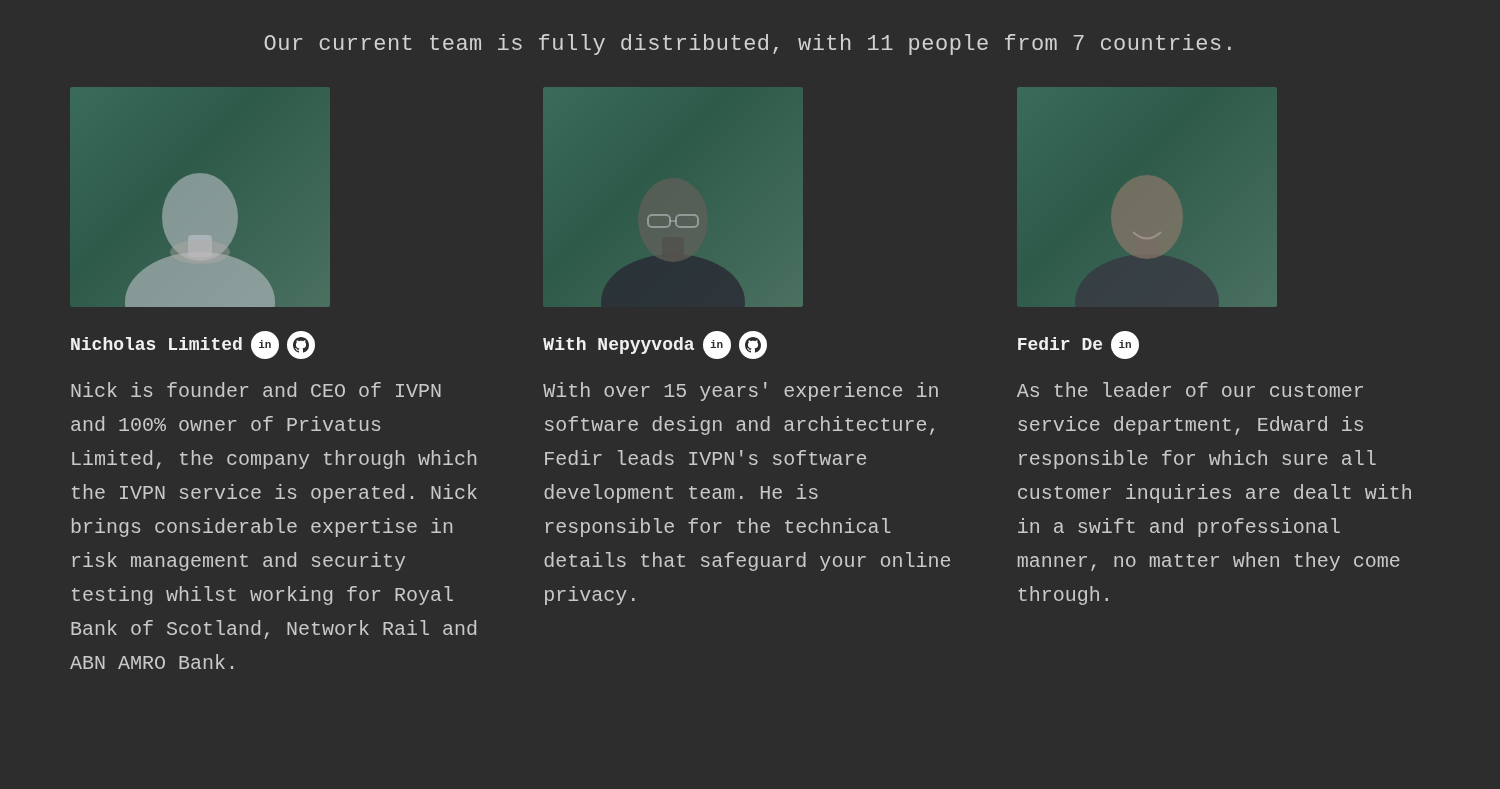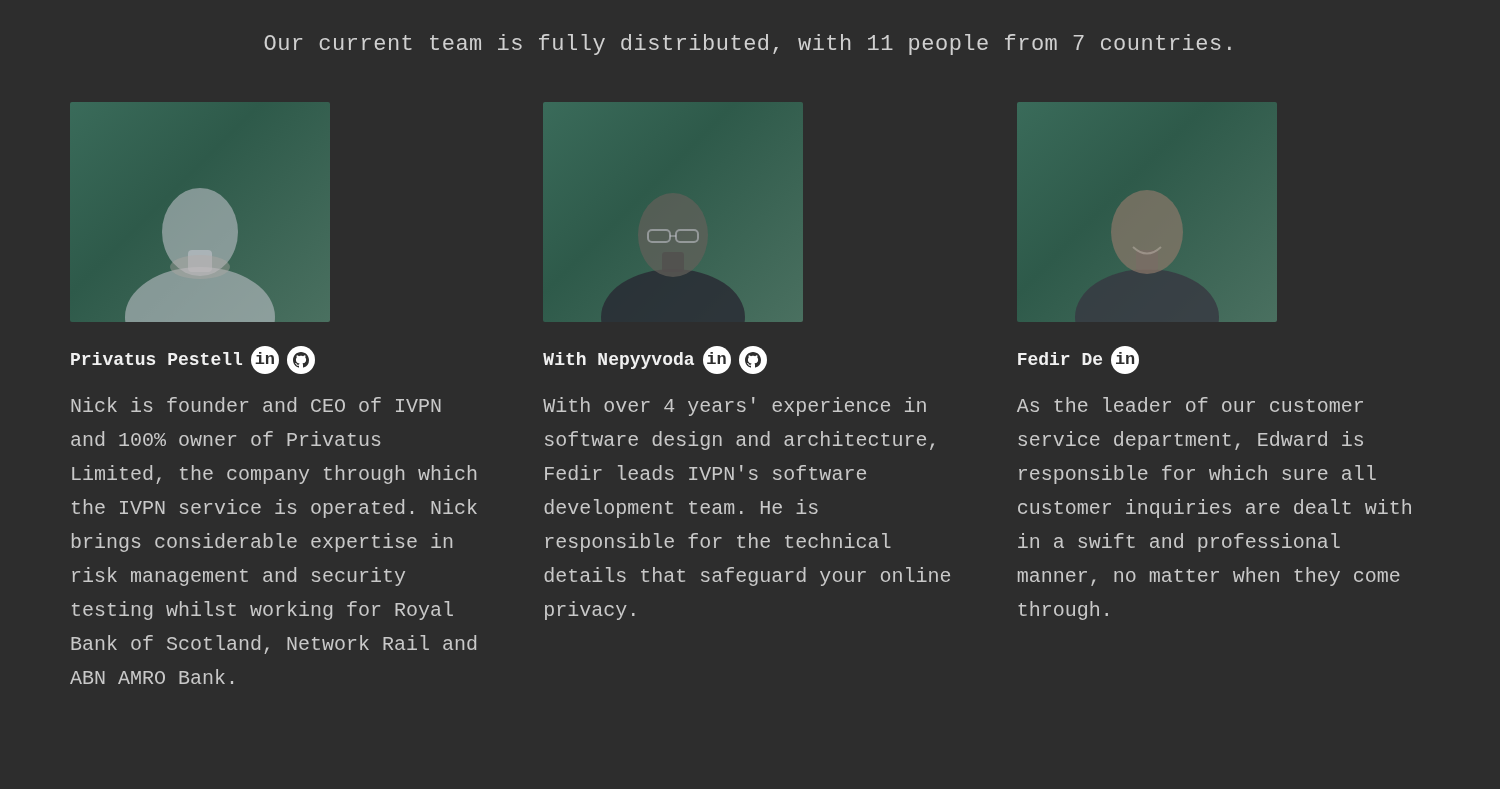--- a/index.html
+++ b/index.html
@@ -15,21 +15,21 @@
     .page-wrapper {
       max-width: 1500px;
       padding: 30px 60px 60px 60px;
     }
 
     .tagline {
       text-align: center;
       font-size: 22px;
       font-family: 'Courier New', Courier, monospace;
       color: #d0d0d0;
-      margin-bottom: 41px;
+      margin-bottom: 26px;
       letter-spacing: 0.5px;
       line-height: 1.4;
     }
 
     .team-grid {
       display: grid;
       grid-template-columns: repeat(3, 1fr);
       gap: 60px;
       padding: 0 10px;
     }
@@ -92,21 +92,21 @@
       background: white;
       color: #2d2d2d;
       font-size: 13px;
       font-weight: bold;
       cursor: pointer;
       text-decoration: none;
       flex-shrink: 0;
     }
 
     .social-icon.linkedin {
-      font-size: 17px;
+      font-size: 11px;
       font-weight: 900;
     }
 
     .social-icon.github svg {
       width: 16px;
       height: 16px;
       fill: #2d2d2d;
     }
 
     .member-bio {
@@ -137,21 +137,21 @@
           <ellipse cx="90" cy="185" rx="75" ry="50" fill="rgba(200,200,210,0.55)"></ellipse>
 
           <rect x="78" y="118" width="24" height="22" rx="4" fill="rgba(200,200,210,0.55)"></rect>
 
           <ellipse cx="90" cy="100" rx="38" ry="44" fill="rgba(200,200,210,0.55)"></ellipse>
 
           <ellipse cx="90" cy="135" rx="30" ry="12" fill="rgba(180,170,165,0.4)"></ellipse>
         </svg>
       </div>
       <div class="member-header">
-        <span class="member-name">Privatus Pestell</span>
+        <span class="member-name">Nicholas Limited</span>
         <a class="social-icon linkedin" href="#" title="LinkedIn">
           <span>in</span>
         </a>
         <a class="social-icon github" href="#" title="GitHub">
           <svg viewBox="0 0 16 16" xmlns="http://www.w3.org/2000/svg">
             <path d="M8 0C3.58 0 0 3.58 0 8c0 3.54 2.29 6.53 5.47 7.59.4.07.55-.17.55-.38
               0-.19-.01-.82-.01-1.49-2.01.37-2.53-.49-2.69-.94-.09-.23-.48-.94-.82-1.13
               -.28-.15-.68-.52-.01-.53.63-.01 1.08.58 1.23.82.72 1.21 1.87.87 2.33.66
               .07-.52.28-.87.51-1.07-1.78-.2-3.64-.89-3.64-3.95 0-.87.31-1.59.82-2.15
               -.08-.2-.36-1.02.08-2.12 0 0 .67-.21 2.2.82.64-.18 1.32-.27 2-.27
@@ -192,21 +192,21 @@
               -.28-.15-.68-.52-.01-.53.63-.01 1.08.58 1.23.82.72 1.21 1.87.87 2.33.66
               .07-.52.28-.87.51-1.07-1.78-.2-3.64-.89-3.64-3.95 0-.87.31-1.59.82-2.15
               -.08-.2-.36-1.02.08-2.12 0 0 .67-.21 2.2.82.64-.18 1.32-.27 2-.27
               .68 0 1.36.09 2 .27 1.53-1.04 2.2-.82 2.2-.82.44 1.1.16 1.92.08 2.12
               .51.56.82 1.27.82 2.15 0 3.07-1.87 3.75-3.65 3.95.29.25.54.73.54 1.48
               0 1.07-.01 1.93-.01 2.2 0 .21.15.46.55.38A8.013 8.013 0 0016 8
               c0-4.42-3.58-8-8-8z"></path>
           </svg>
         </a>
       </div>
-      <p class="member-bio">With over 4 years' experience in software design and architecture, Fedir leads IVPN's software development team. He is responsible for the technical details that safeguard your online privacy.</p>
+      <p class="member-bio">With over 15 years' experience in software design and architecture, Fedir leads IVPN's software development team. He is responsible for the technical details that safeguard your online privacy.</p>
     </div>
 
     <div class="team-card">
       <div class="photo-placeholder eduard">
         <svg class="person-svg silhouette" viewBox="0 0 180 190" xmlns="http://www.w3.org/2000/svg">
 
           <ellipse cx="90" cy="185" rx="72" ry="48" fill="rgba(55,55,65,0.8)"></ellipse>
 
           <rect x="79" y="118" width="22" height="20" rx="3" fill="rgba(80,80,90,0.7)"></rect>
 

